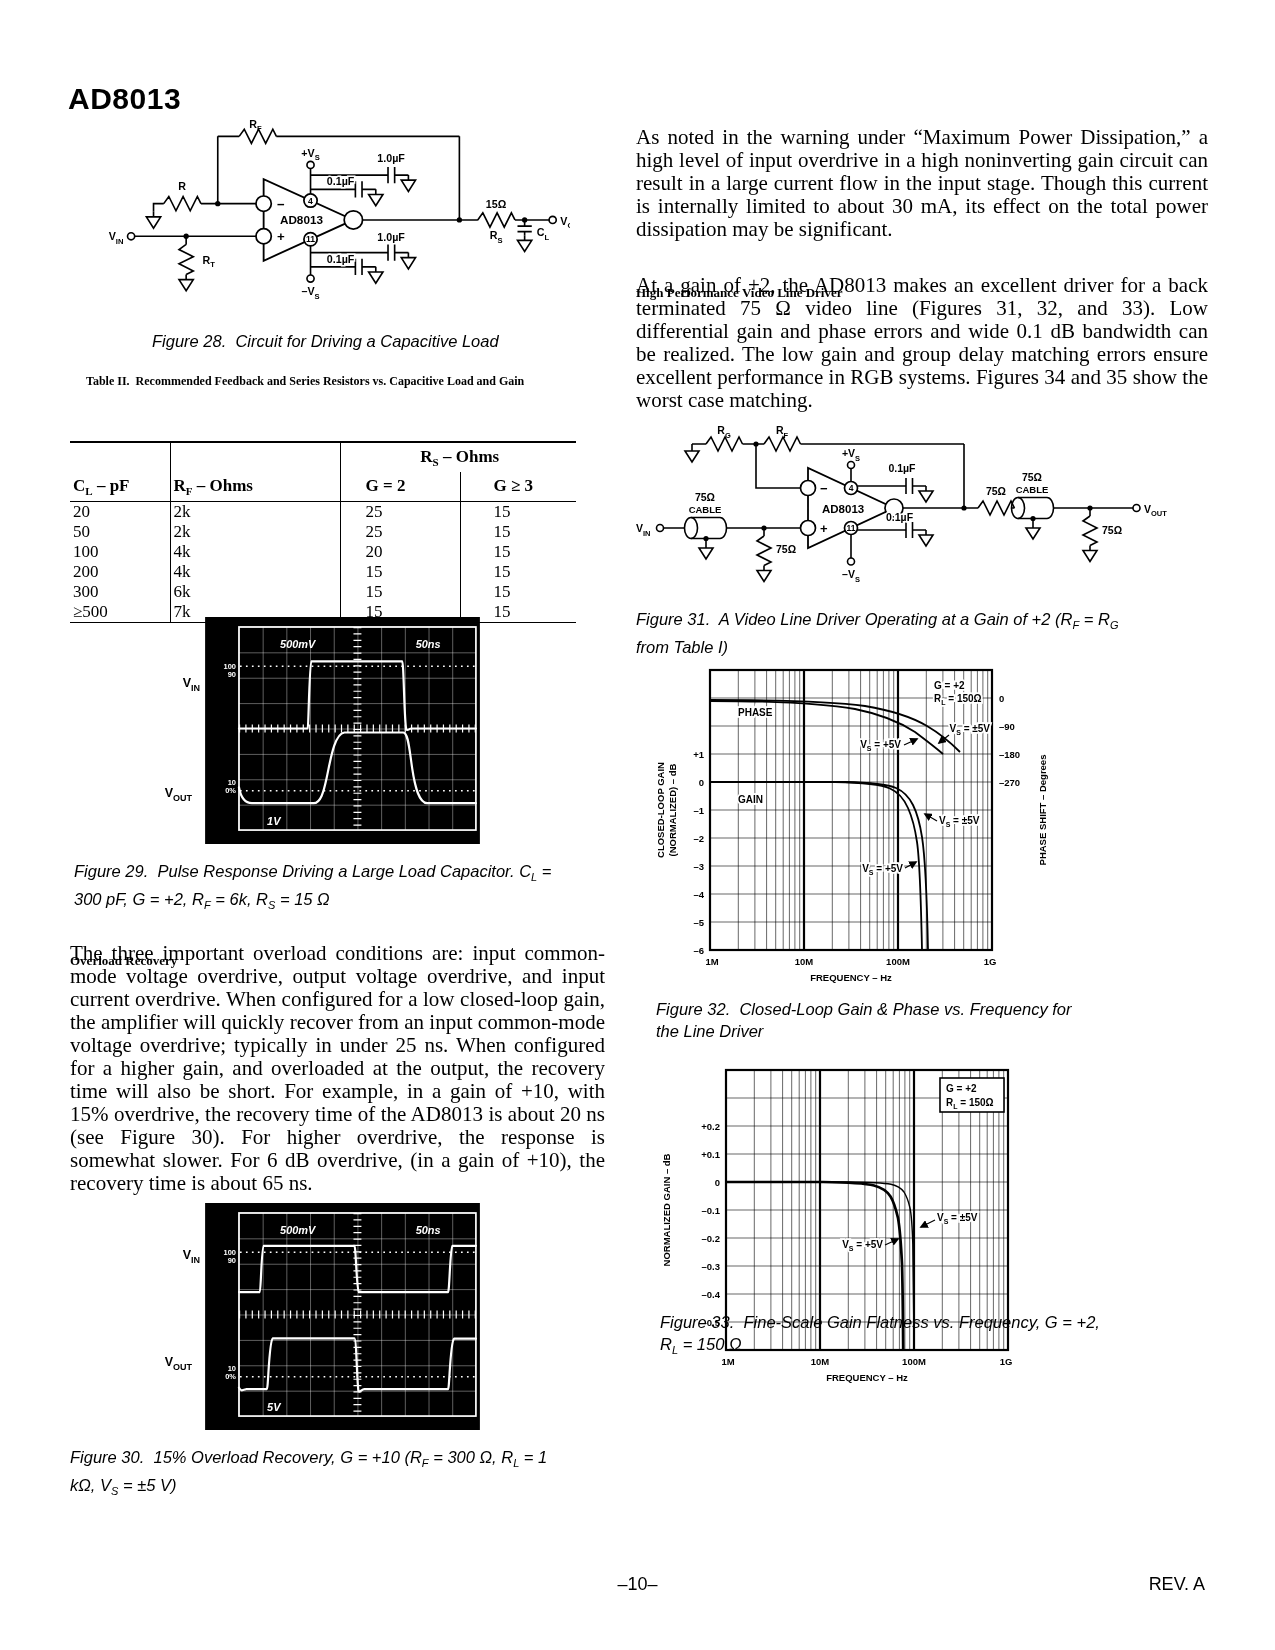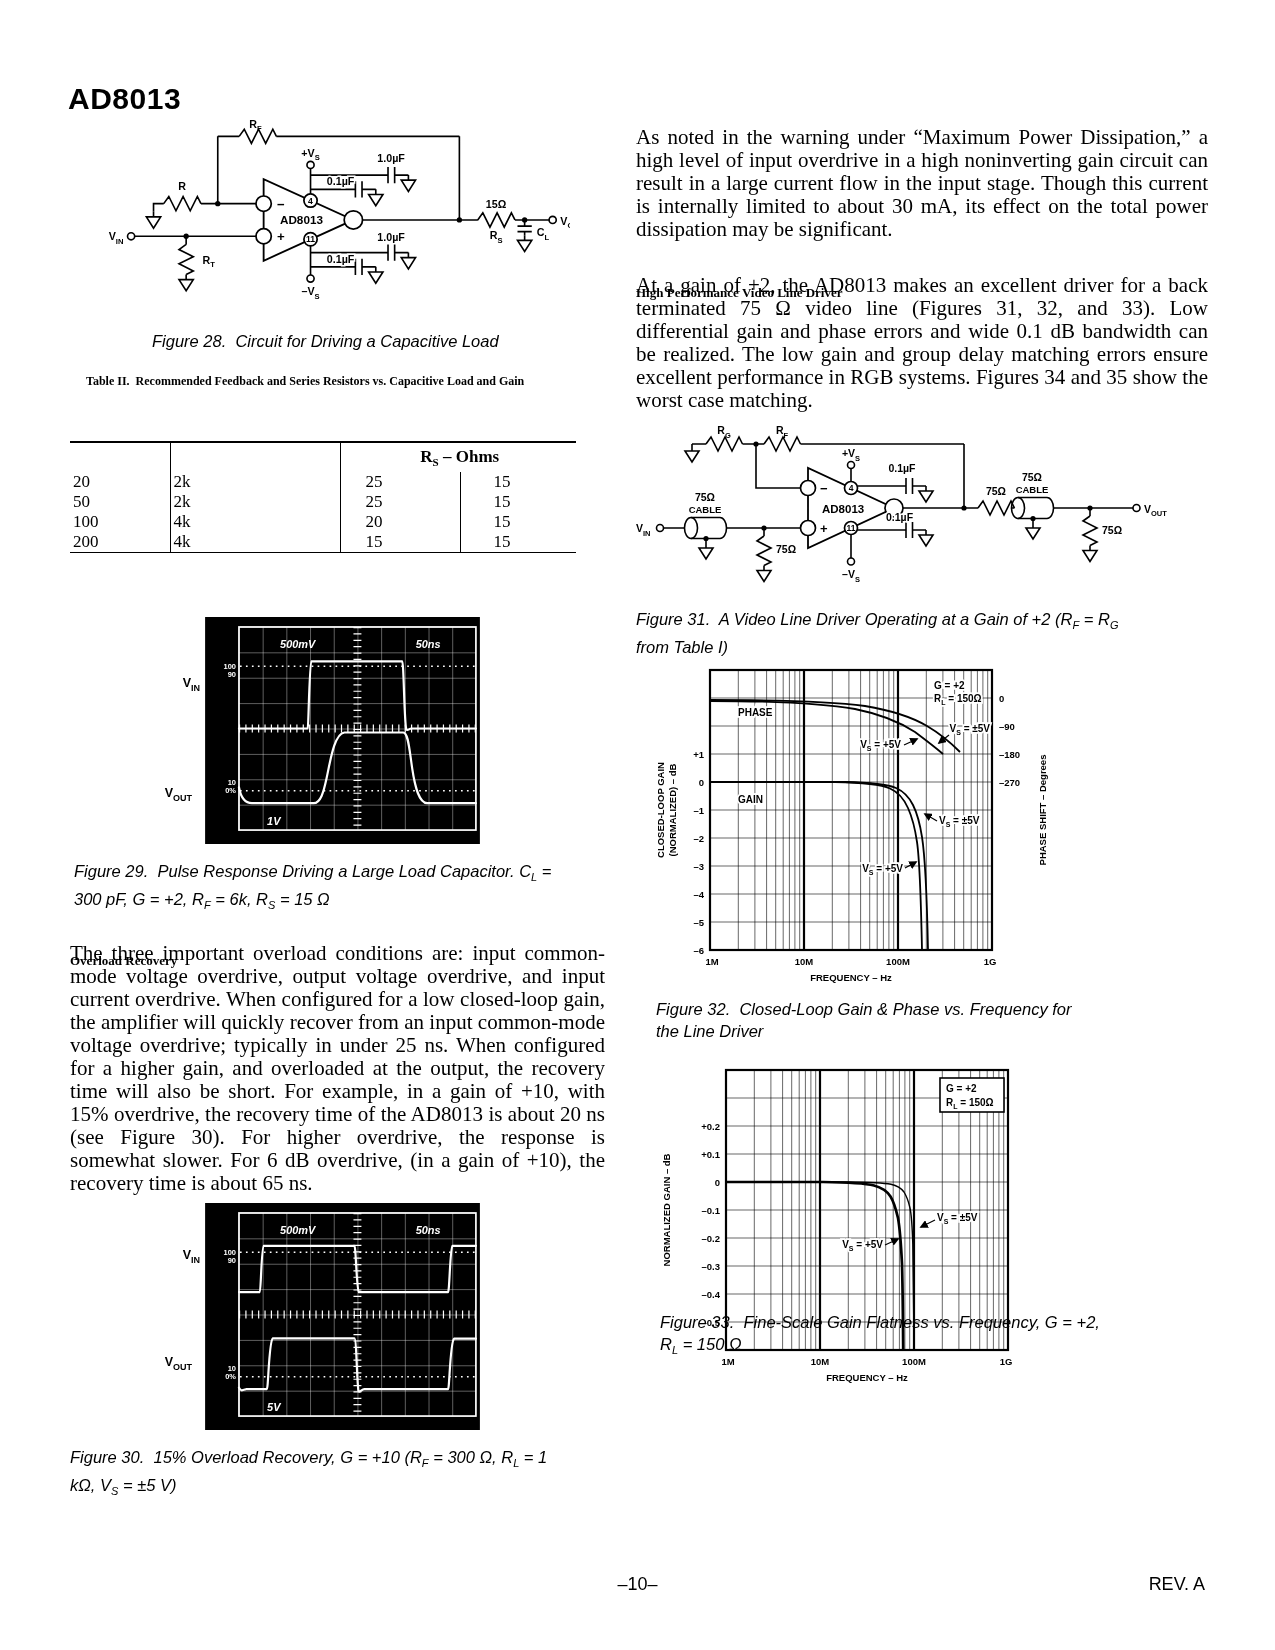--- a/index.html
+++ b/index.html
@@ -148,20 +148,26 @@
       <col style="width:170px">
       <col style="width:120px">
       <col style="width:116px">
     </colgroup>
   <tbody>
       <tr class="g1">
     <td class="br"></td>
         <td class="br"></td>
     <td class="ctr" colspan="2">R<sub>S</sub> – Ohms</td>
   </tr>
+  <tr class="g2 hb">
+    <td class="br">C<sub>L</sub> – pF</td>
+    <td class="br">R<sub>F</sub> – Ohms</td>
+    <td class="br c3pad">G = 2</td>
+    <td class="c4pad">G ≥ 3</td>
+  </tr>
   <tr class="dr">
         <td class="br">20</td>
         <td class="br">2k</td>
         <td class="br c3pad">25</td>
         <td class="c4pad">15</td>
       </tr>
   <tr class="dr">
         <td class="br">50</td>
         <td class="br">2k</td>
         <td class="br c3pad">25</td>
@@ -169,20 +175,32 @@
       </tr>
   <tr class="dr">
         <td class="br">100</td>
         <td class="br">4k</td>
         <td class="br c3pad">20</td>
         <td class="c4pad">15</td>
       </tr>
   <tr class="dr">
         <td class="br">200</td>
         <td class="br">4k</td>
+        <td class="br c3pad">15</td>
+        <td class="c4pad">15</td>
+      </tr>
+  <tr class="dr">
+        <td class="br">300</td>
+        <td class="br">6k</td>
+        <td class="br c3pad">15</td>
+        <td class="c4pad">15</td>
+      </tr>
+  <tr class="dr">
+        <td class="br">≥500</td>
+        <td class="br">7k</td>
         <td class="br c3pad">15</td>
         <td class="c4pad">15</td>
       </tr>
 </tbody>
   </table>
 
 <svg class="abs scope" style="left:205px;top:617px;" width="275" height="227" viewBox="0 0 276 228">
   <defs>
     <pattern id="gp" width="23.8" height="25.5" patternUnits="userSpaceOnUse" x="34" y="10">
       <path d="M0,0 H23.8 M0,0 V25.5" stroke="#ececec" stroke-width="0.8" fill="none"></path>

